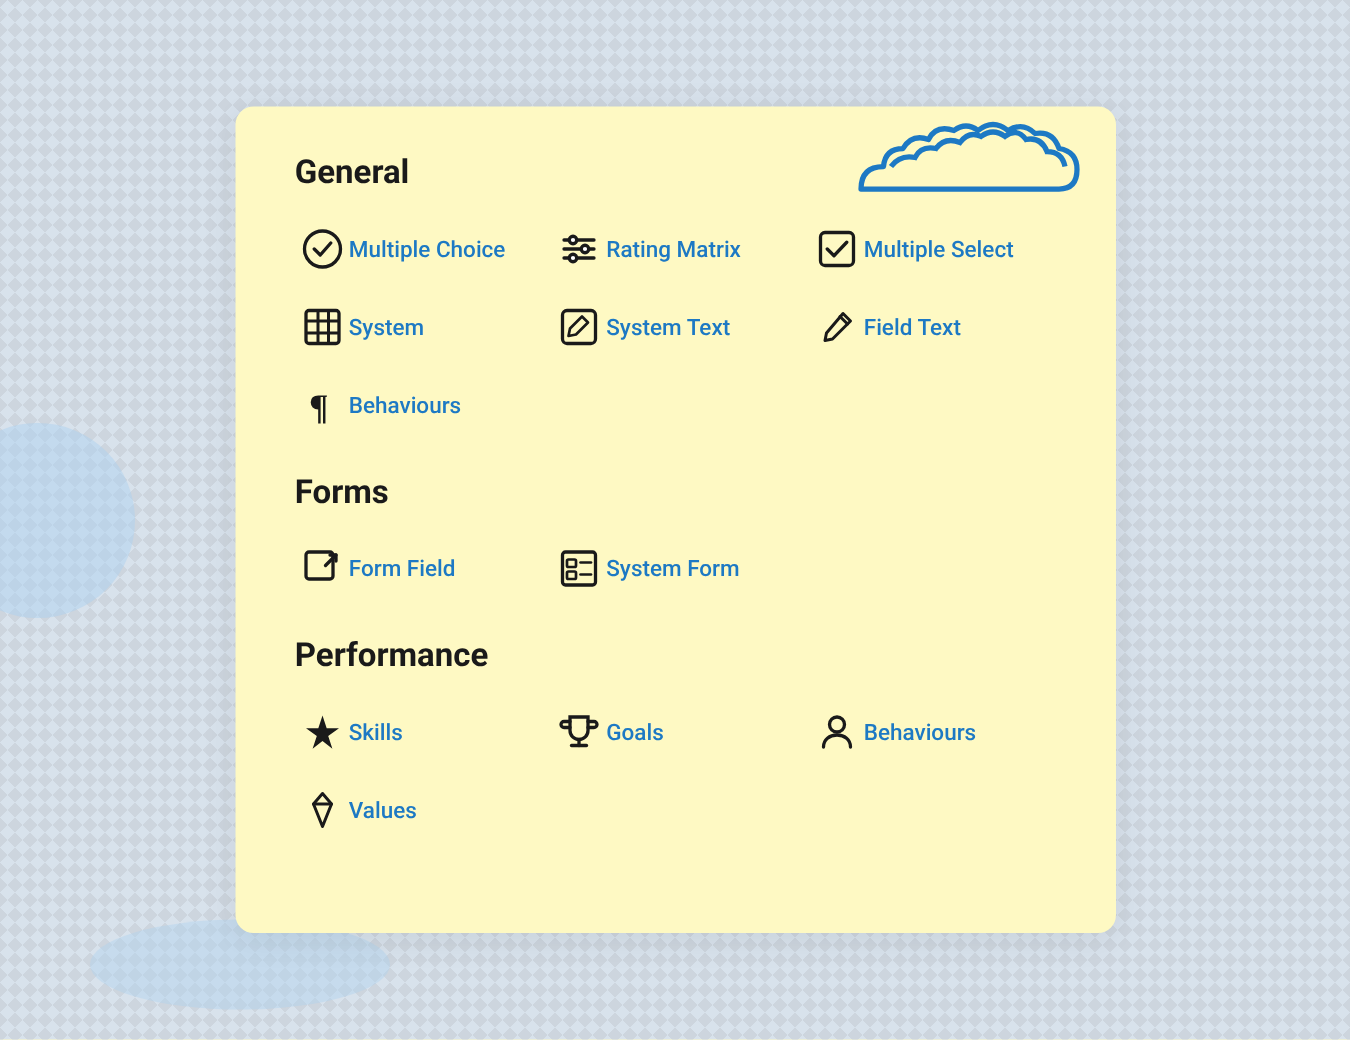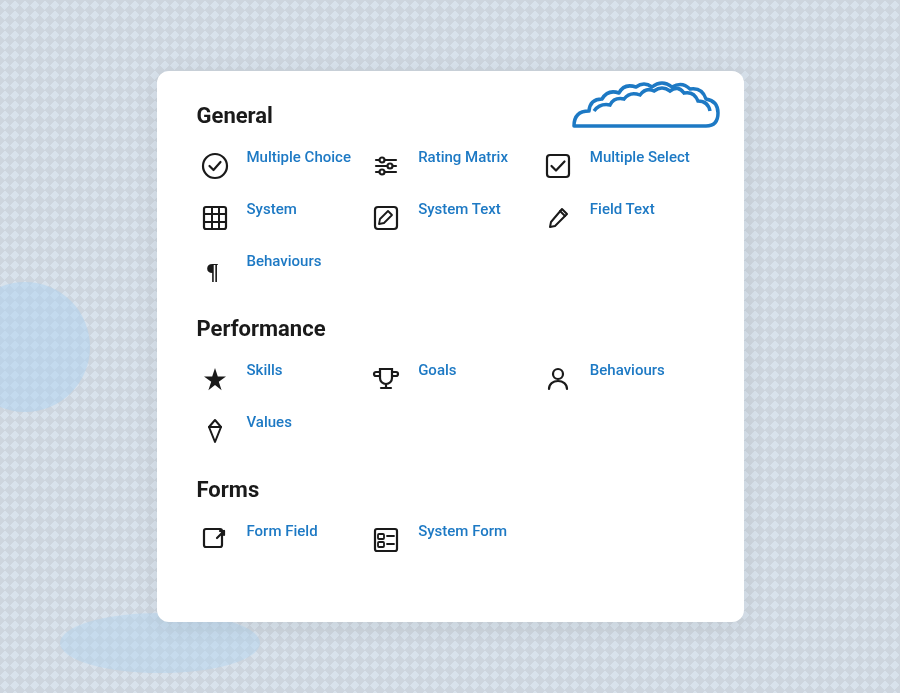--- a/index.html
+++ b/index.html
@@ -39,21 +39,21 @@
       position: absolute;
       left: 60px;
       bottom: 20px;
       width: 200px;
       height: 60px;
       border-radius: 50%;
       background: rgba(173, 210, 240, 0.4);
     }
 
     .card {
-      background: #ffffff;
+      background: #fef9c3;
       border-radius: 12px;
       padding: 32px 40px 36px 40px;
       width: 587px;
       position: relative;
       box-shadow: 0 4px 24px rgba(0,0,0,0.08);
       z-index: 1;
     }
 
     
     .cloud-container {
@@ -71,21 +71,21 @@
 
     .grid {
       display: grid;
       grid-template-columns: repeat(3, 1fr);
       gap: 16px 8px;
       margin-bottom: 28px;
     }
 
     .grid-item {
       display: flex;
-      gap: 14px;
+      align-items: center;
       cursor: pointer;
     }
 
     .item-icon {
       width: 36px;
       height: 36px;
       display: flex;
       align-items: center;
       justify-content: center;
       flex-shrink: 0;
@@ -198,20 +198,51 @@
             <text x="5" y="23" font-size="24" font-weight="bold" fill="#1a1a1a" font-family="serif">¶</text>
           </svg>
         </div>
         <span class="item-label">Behaviours</span>
       </div>
 
     </div>
   </div>
 
   <div>
+    <div class="section-title">Forms</div>
+    <div class="grid">
+
+      <div class="grid-item">
+        <div class="item-icon">
+          <svg viewBox="0 0 28 28" fill="none" xmlns="http://www.w3.org/2000/svg">
+            <rect x="3" y="3" width="18" height="18" rx="2" stroke="#1a1a1a" stroke-width="2.2"></rect>
+            <path d="M16 12l7-7" stroke="#1a1a1a" stroke-width="2.2" stroke-linecap="round"></path>
+            <path d="M19 5h4v4" stroke="#1a1a1a" stroke-width="2.2" stroke-linecap="round" stroke-linejoin="round"></path>
+          </svg>
+        </div>
+        <span class="item-label">Form Field</span>
+      </div>
+
+      <div class="grid-item">
+        <div class="item-icon">
+          <svg viewBox="0 0 28 28" fill="none" xmlns="http://www.w3.org/2000/svg">
+            <rect x="3" y="3" width="22" height="22" rx="2" stroke="#1a1a1a" stroke-width="2.2"></rect>
+            <rect x="6" y="8" width="6" height="5" rx="1" stroke="#1a1a1a" stroke-width="1.8"></rect>
+            <rect x="6" y="16" width="6" height="5" rx="1" stroke="#1a1a1a" stroke-width="1.8"></rect>
+            <line x1="15" y1="10" x2="22" y2="10" stroke="#1a1a1a" stroke-width="1.8" stroke-linecap="round"></line>
+            <line x1="15" y1="18" x2="22" y2="18" stroke="#1a1a1a" stroke-width="1.8" stroke-linecap="round"></line>
+          </svg>
+        </div>
+        <span class="item-label">System Form</span>
+      </div>
+
+    </div>
+  </div>
+
+  <div>
     <div class="section-title">Performance</div>
     <div class="grid">
 
       <div class="grid-item">
         <div class="item-icon">
           <svg viewBox="0 0 28 28" fill="none" xmlns="http://www.w3.org/2000/svg">
             <path d="M14 3l2.8 8.5H25l-7.2 5.2 2.8 8.5L14 20l-6.6 5.2 2.8-8.5L3 11.5h8.2L14 3z" fill="#1a1a1a"></path>
           </svg>
         </div>
         <span class="item-label">Skills</span>
@@ -246,44 +277,13 @@
             <path d="M14 3l6 7-6 15-6-15 6-7z" stroke="#1a1a1a" stroke-width="2" fill="none" stroke-linejoin="round"></path>
             <path d="M8 10h12" stroke="#1a1a1a" stroke-width="2" stroke-linecap="round"></path>
           </svg>
         </div>
         <span class="item-label">Values</span>
       </div>
 
     </div>
   </div>
 
-  <div>
-    <div class="section-title">Forms</div>
-    <div class="grid">
-
-      <div class="grid-item">
-        <div class="item-icon">
-          <svg viewBox="0 0 28 28" fill="none" xmlns="http://www.w3.org/2000/svg">
-            <rect x="3" y="3" width="18" height="18" rx="2" stroke="#1a1a1a" stroke-width="2.2"></rect>
-            <path d="M16 12l7-7" stroke="#1a1a1a" stroke-width="2.2" stroke-linecap="round"></path>
-            <path d="M19 5h4v4" stroke="#1a1a1a" stroke-width="2.2" stroke-linecap="round" stroke-linejoin="round"></path>
-          </svg>
-        </div>
-        <span class="item-label">Form Field</span>
-      </div>
-
-      <div class="grid-item">
-        <div class="item-icon">
-          <svg viewBox="0 0 28 28" fill="none" xmlns="http://www.w3.org/2000/svg">
-            <rect x="3" y="3" width="22" height="22" rx="2" stroke="#1a1a1a" stroke-width="2.2"></rect>
-            <rect x="6" y="8" width="6" height="5" rx="1" stroke="#1a1a1a" stroke-width="1.8"></rect>
-            <rect x="6" y="16" width="6" height="5" rx="1" stroke="#1a1a1a" stroke-width="1.8"></rect>
-            <line x1="15" y1="10" x2="22" y2="10" stroke="#1a1a1a" stroke-width="1.8" stroke-linecap="round"></line>
-            <line x1="15" y1="18" x2="22" y2="18" stroke="#1a1a1a" stroke-width="1.8" stroke-linecap="round"></line>
-          </svg>
-        </div>
-        <span class="item-label">System Form</span>
-      </div>
-
-    </div>
-  </div>
-
 </div>
 
 </body></html>

